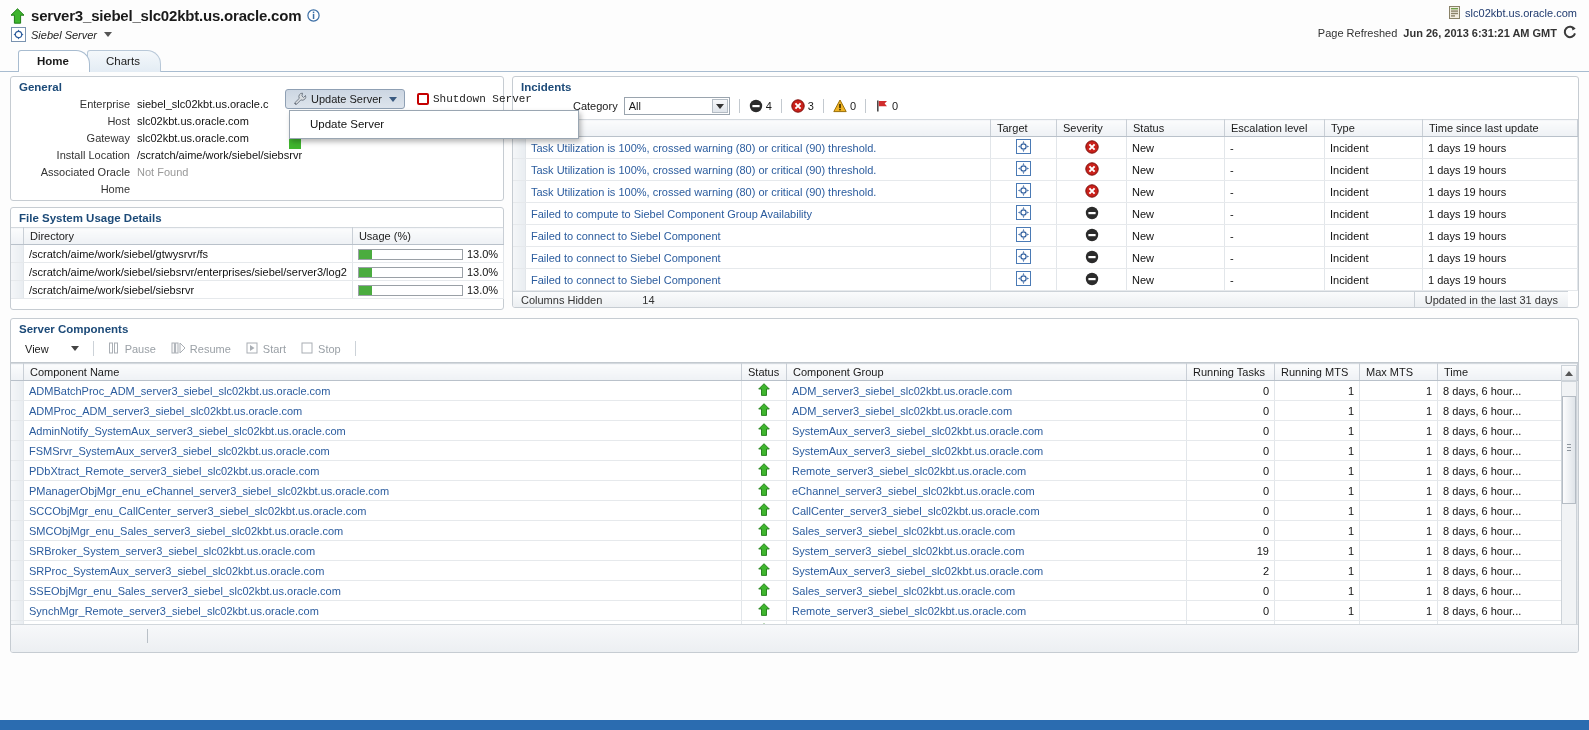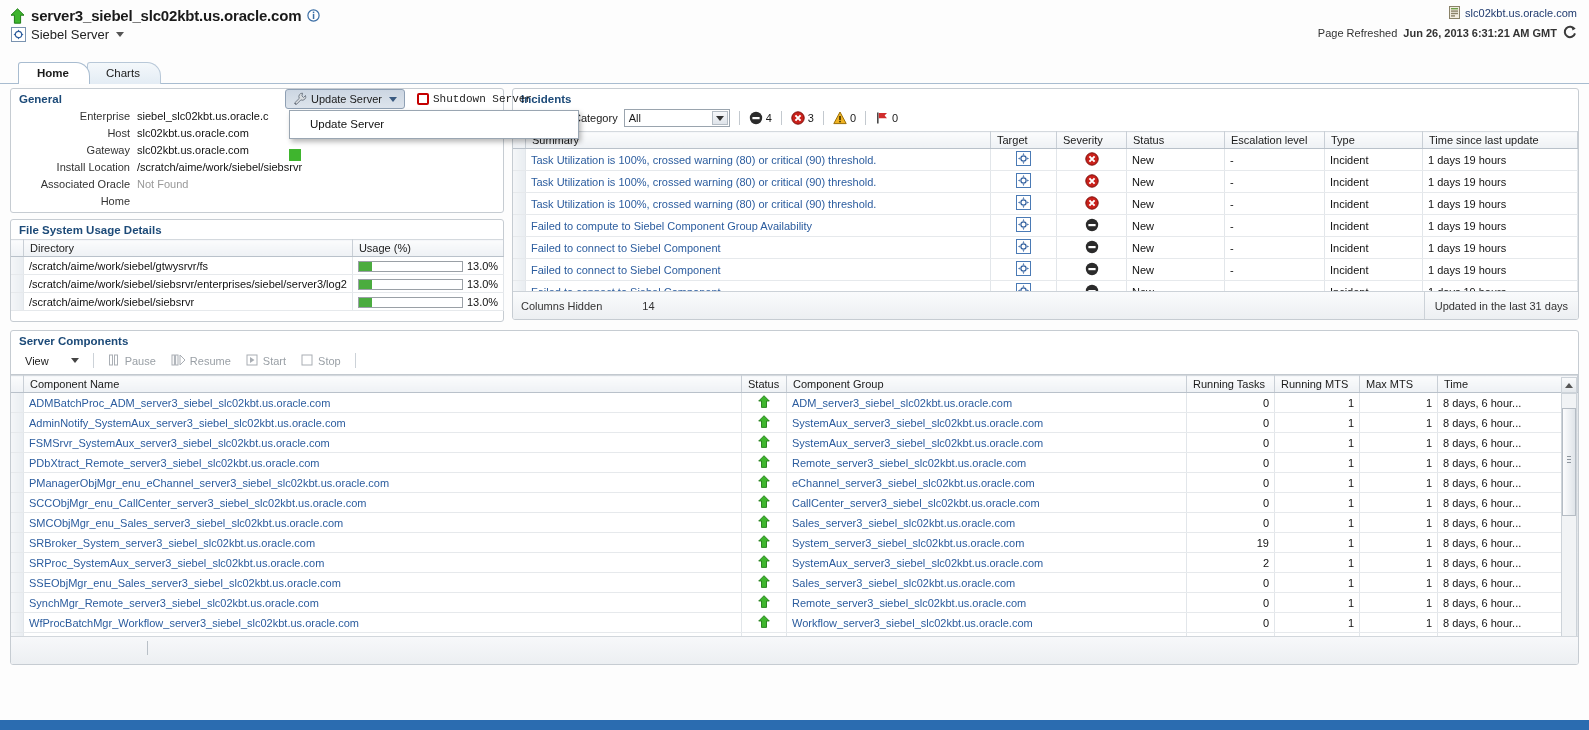--- a/index.html
+++ b/index.html
@@ -40,21 +40,21 @@
     display: flex; align-items: center; gap: 5px;
     margin-top: 3px; margin-left: 1px;
   }
   .target-icon-box {
     width: 15px; height: 15px;
     border: 1px solid #7a93b0;
     background: #ffffff;
     display:flex; align-items:center; justify-content:center;
     flex:none;
   }
-  .sub-label { font-size: 13px; color: #222; }
+  .sub-label { font-size: 11px; color: #222; font-style: italic; }
   .caret-dn {
     width: 0; height: 0;
     border-left: 4px solid transparent;
     border-right: 4px solid transparent;
     border-top: 5px solid #555;
     display: inline-block;
     margin-left: 2px;
   }
   .header-right {
     position: absolute;
@@ -73,21 +73,21 @@
     margin-top: 6px;
     font-size: 11px; color: #333;
   }
   .refresh-line b { font-weight: bold; }
   .refresh-icon { width: 14px; height: 14px; }
 
   
   .tabstrip {
     position: relative;
     height: 22px;
-    margin: 14px 0 0 0;
+    margin: 2px 0 0 0;
     border-bottom: 1px solid #a8bcd0;
     padding-left: 18px;
   }
   .tab {
     display: inline-block;
     position: relative;
     height: 22px;
     line-height: 21px;
     padding: 0 20px 0 18px;
     font-size: 11.5px;
@@ -256,22 +256,22 @@
     display:flex;align-items:center;justify-content:center;
   }
   .sel .ar {
     width:0;height:0;border-left:4px solid transparent;border-right:4px solid transparent;
     border-top:5px solid #333;
   }
   .sep { width:1px; height:14px; background:#c3c9cf; display:inline-block; margin: 0 3px; }
   .cnt { display:inline-flex; align-items:center; gap:3px; font-size: 11px; }
   .ic { width: 14px; height: 14px; display:inline-block; }
   .inc-footer {
-    position:absolute; left:0; right:0; bottom:0;
-    height: 28px;
+    position:absolute; left:0; right:10px; bottom:0;
+    height: 16px;
     display:flex; align-items:center;
     background: linear-gradient(to bottom,#fafbfc,#eceff2);
     border-top: 1px solid #ccd2d8;
     font-size: 11px;
     color: #333;
     padding-left: 8px;
   }
   .inc-footer .hidden-n { margin-left: 40px; }
   .inc-footer .upd {
     margin-left: auto; padding: 0 10px 0 10px;
@@ -729,20 +729,32 @@
                       <path d="M6 0.7 L11.3 6 L8.5 6 L8.5 12.4 L3.5 12.4 L3.5 6 L0.7 6 Z" fill="#3fb52e" stroke="#1f7d16" stroke-width="0.9"></path>
                     </svg></span></td>
                 <td><a class="lnk">ADM_server3_siebel_slc02kbt.us.oracle.com</a></td>
                 <td class="num">0</td>
                 <td class="num">1</td>
                 <td class="num">1</td>
                 <td>8 days, 6 hour...</td>
               </tr>
               <tr>
                 <td class="gutter-cell"></td>
+                <td><a class="lnk">ADMProc_ADM_server3_siebel_slc02kbt.us.oracle.com</a></td>
+                <td class="ctr"><span class="arrow-up-green"><svg width="12" height="13" viewBox="0 0 12 13">
+                      <path d="M6 0.7 L11.3 6 L8.5 6 L8.5 12.4 L3.5 12.4 L3.5 6 L0.7 6 Z" fill="#3fb52e" stroke="#1f7d16" stroke-width="0.9"></path>
+                    </svg></span></td>
+                <td><a class="lnk">ADM_server3_siebel_slc02kbt.us.oracle.com</a></td>
+                <td class="num">0</td>
+                <td class="num">1</td>
+                <td class="num">1</td>
+                <td>8 days, 6 hour...</td>
+              </tr>
+              <tr>
+                <td class="gutter-cell"></td>
                 <td><a class="lnk">AdminNotify_SystemAux_server3_siebel_slc02kbt.us.oracle.com</a></td>
                 <td class="ctr"><span class="arrow-up-green"><svg width="12" height="13" viewBox="0 0 12 13">
                       <path d="M6 0.7 L11.3 6 L8.5 6 L8.5 12.4 L3.5 12.4 L3.5 6 L0.7 6 Z" fill="#3fb52e" stroke="#1f7d16" stroke-width="0.9"></path>
                     </svg></span></td>
                 <td><a class="lnk">SystemAux_server3_siebel_slc02kbt.us.oracle.com</a></td>
                 <td class="num">0</td>
                 <td class="num">1</td>
                 <td class="num">1</td>
                 <td>8 days, 6 hour...</td>
               </tr>

